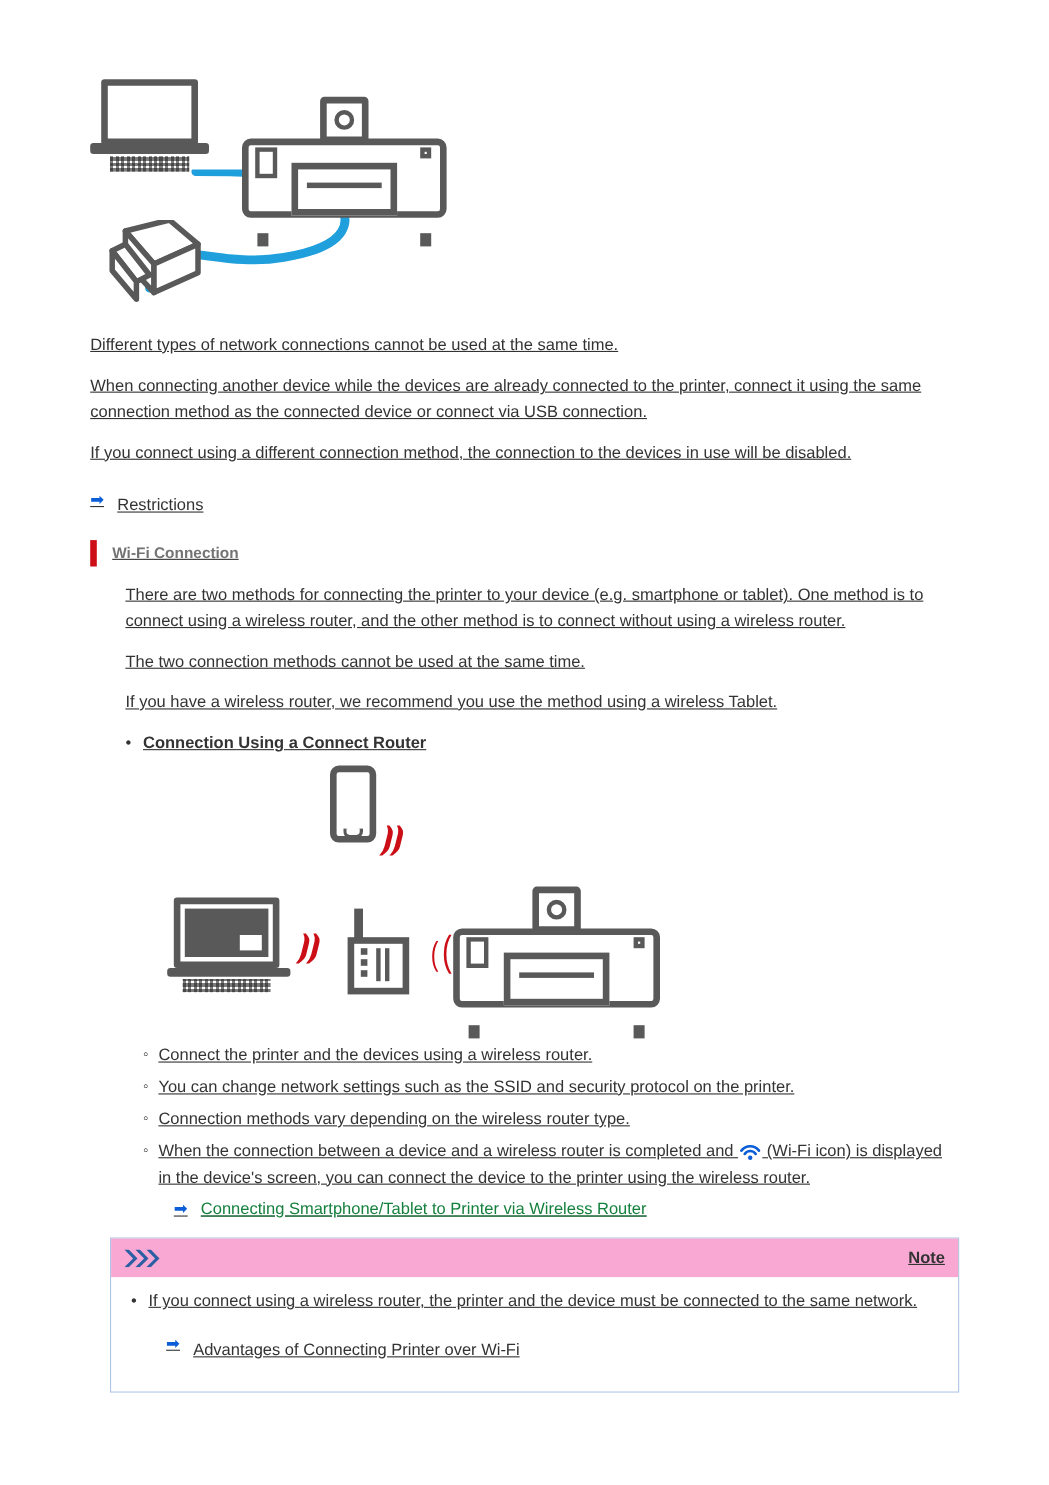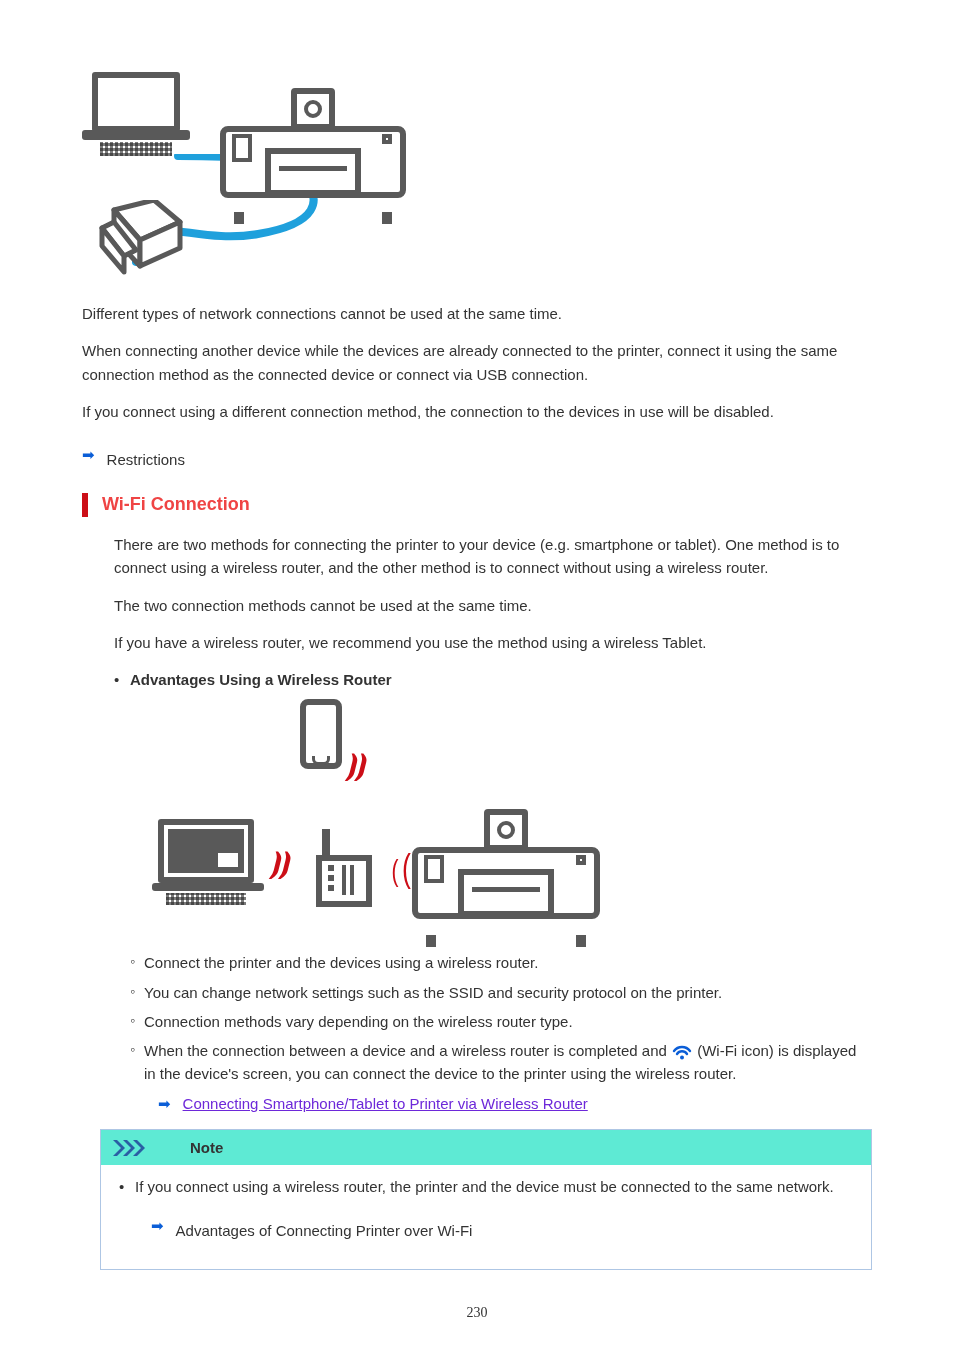--- a/index.html
+++ b/index.html
@@ -10,20 +10,21 @@
     color: #333;
     font-size: 15px;
     line-height: 1.55;
   }
   .page {
     width: 954px;
     min-height: 1350px;
     box-sizing: border-box;
     padding: 72px 82px 56px 82px;
     position: relative;
+    text-decoration: underline;
   }
   p { margin: 0 0 14px 0; }
   .link-row {
     display: flex;
     align-items: center;
     gap: 12px;
     margin: 4px 0 20px 0;
   }
   .arrow-icon {
     color: #0b5ed7;
@@ -31,50 +32,51 @@
     line-height: 1;
   }
   .plain { color: #333; margin-top: 11px; }
   .hbar {
     display: flex;
     align-items: center;
     gap: 14px;
     margin: 18px 0 14px 0;
   }
   .hbar .red { width: 6px; height: 24px; background: #cc0e17; }
-  .hbar h2 { margin: 0; font-size: 18px; font-weight: bold; color: #ef4444; }
+  .hbar h2 { margin: 0; font-size: 14px; font-weight: bold; color: #737373; }
   .indent1 { margin-left: 32px; }
   .indent2 { margin-left: 64px; }
   ul.bullets { list-style: none; padding: 0; margin: 0 0 14px 0; }
   ul.bullets > li { position: relative; padding-left: 16px; margin: 0 0 14px 0; }
   ul.bullets > li::before { content: "•"; position: absolute; left: 0; top: 0; }
   .bold { font-weight: bold; }
   ul.circ { list-style: none; padding: 0; margin: 12px 0 8px 0; }
   ul.circ > li { position: relative; padding-left: 14px; margin: 0 0 6px 0; }
   ul.circ > li::before { content: "◦"; position: absolute; left: 0; top: 0; font-size: 14px; }
   .inline-icon {
     display: inline-block;
     vertical-align: -5px;
     width: 22px; height: 18px;
   }
   .sublink {
     display: flex; align-items: center; gap: 12px;
     margin: 6px 0 0 14px;
   }
-  a.blue { color: #6d28d9; text-decoration: underline; }
+  a.blue { color: #15803d; text-decoration: underline; }
   .note-box {
     border: 1px solid #aec6e4;
     background: #fff;
     margin: 10px 0 0 18px;
     padding: 0 0 12px 0;
   }
   .note-head {
     display: flex; align-items: center; gap: 25px;
-    background: #5eead4;
+    background: #f9a8d4;
     padding: 6px 12px;
+    justify-content: space-between;
   }
   .note-head .label { font-weight: bold; color: #333; font-size: 15px; }
   .note-body { padding: 10px 18px 0 18px; }
   .note-body ul.bullets > li { margin-bottom: 10px; }
   .note-sub {
     display: flex; align-items: center; gap: 12px;
     margin: 10px 0 0 16px;
   }
   .pagenum {
     position: absolute;
@@ -220,21 +222,21 @@
     <h2>Wi-Fi Connection</h2>
   </div>
 
   <div class="indent1">
     <p>There are two methods for connecting the printer to your device (e.g. smartphone or tablet). One method is to connect using a wireless router, and the other method is to connect without using a wireless router.</p>
     <p>The two connection methods cannot be used at the same time.</p>
     <p>If you have a wireless router, we recommend you use the method using a wireless Tablet.</p>
 
     <ul class="bullets">
       <li>
-        <span class="bold">Advantages Using a Wireless Router</span>
+        <span class="bold">Connection Using a Connect Router</span>
 
         <div class="fig-wifi">
           <div class="phone">
               <div class="btn"></div>
             </div>
           <span class="waves-r" style="left:194px; top:44px;">⦘⦘</span>
 
           <div class="laptop2">
             <div class="screen"></div>
               <div class="screenfill"></div>
@@ -306,14 +308,13 @@
           <span>If you connect using a wireless router, the printer and the device must be connected to the same network.</span>
           <div class="note-sub">
             <span class="arrow-icon">➡</span>
             <span class="plain">Advantages of Connecting Printer over Wi-Fi</span>
           </div>
         </li>
       </ul>
     </div>
   </div>
 
-  <div class="pagenum">230</div>
 </div>
 
 </body></html>

